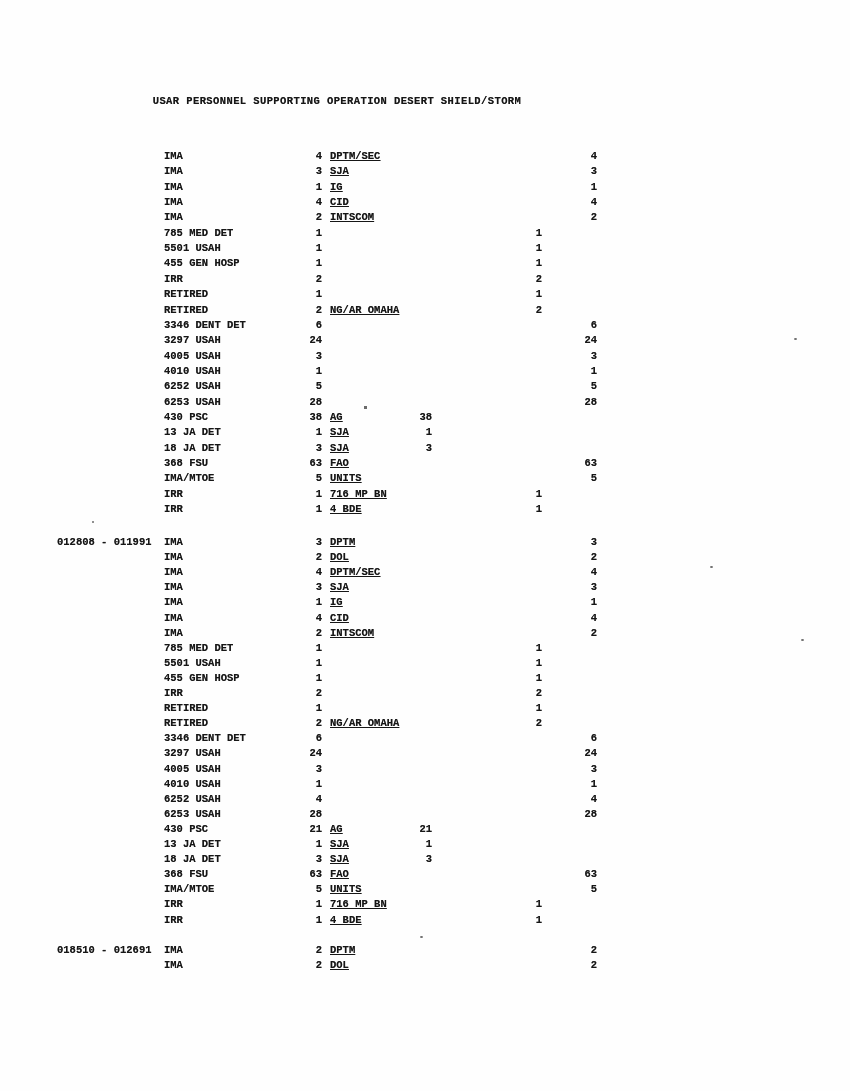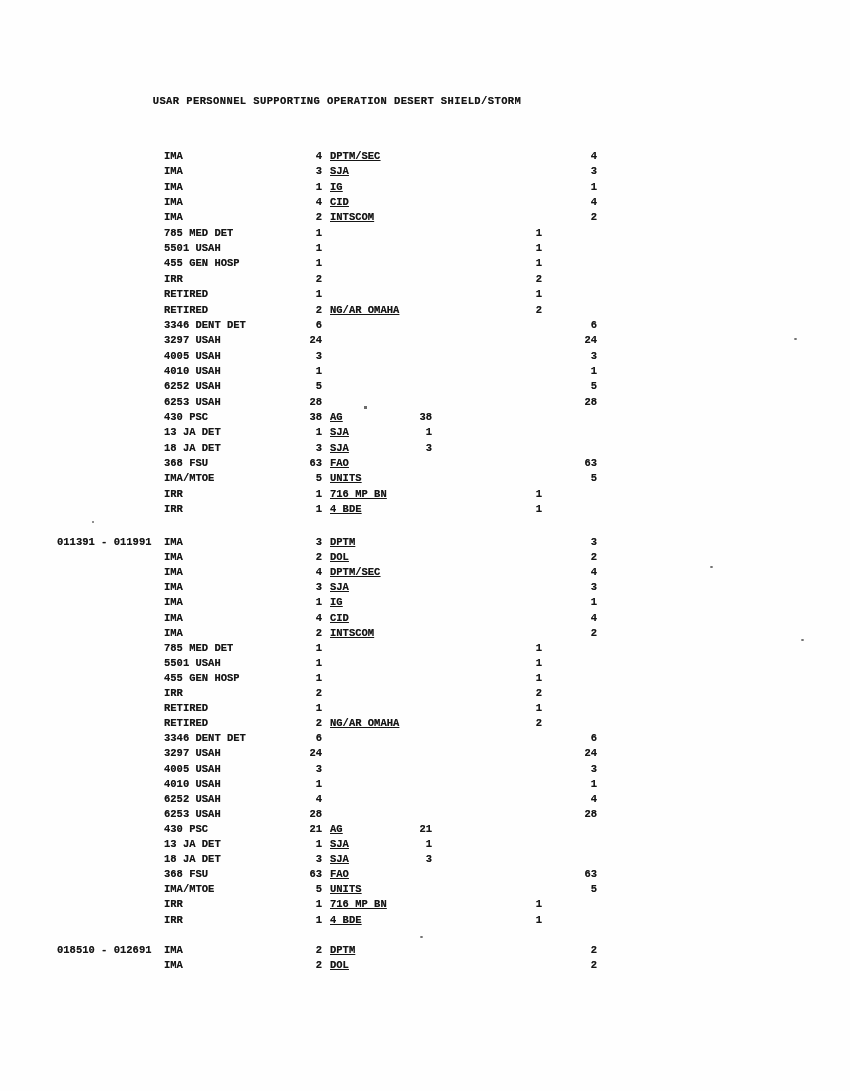--- a/index.html
+++ b/index.html
@@ -177,21 +177,21 @@
       </div>
       <div class="row" style="top: 353.05px;">
         <span class="c-unit">IRR</span>
         <span class="c-qty">1</span>
         <span class="c-label">4 BDE</span>
         <span class="c-nb">1</span>
       </div>
     </div>
 
   <div class="block" style="top:536px">
-      <span class="date">011391 - 011991</span>
+      <span class="date">012808 - 011991</span>
       <div class="row" style="top: 0px;">
         <span class="c-unit">IMA</span>
         <span class="c-qty">3</span>
         <span class="c-label">DPTM</span>
         <span class="c-nc">3</span>
       </div>
       <div class="row" style="top: 15.1px;">
         <span class="c-unit">IMA</span>
         <span class="c-qty">2</span>
         <span class="c-label">DOL</span>

